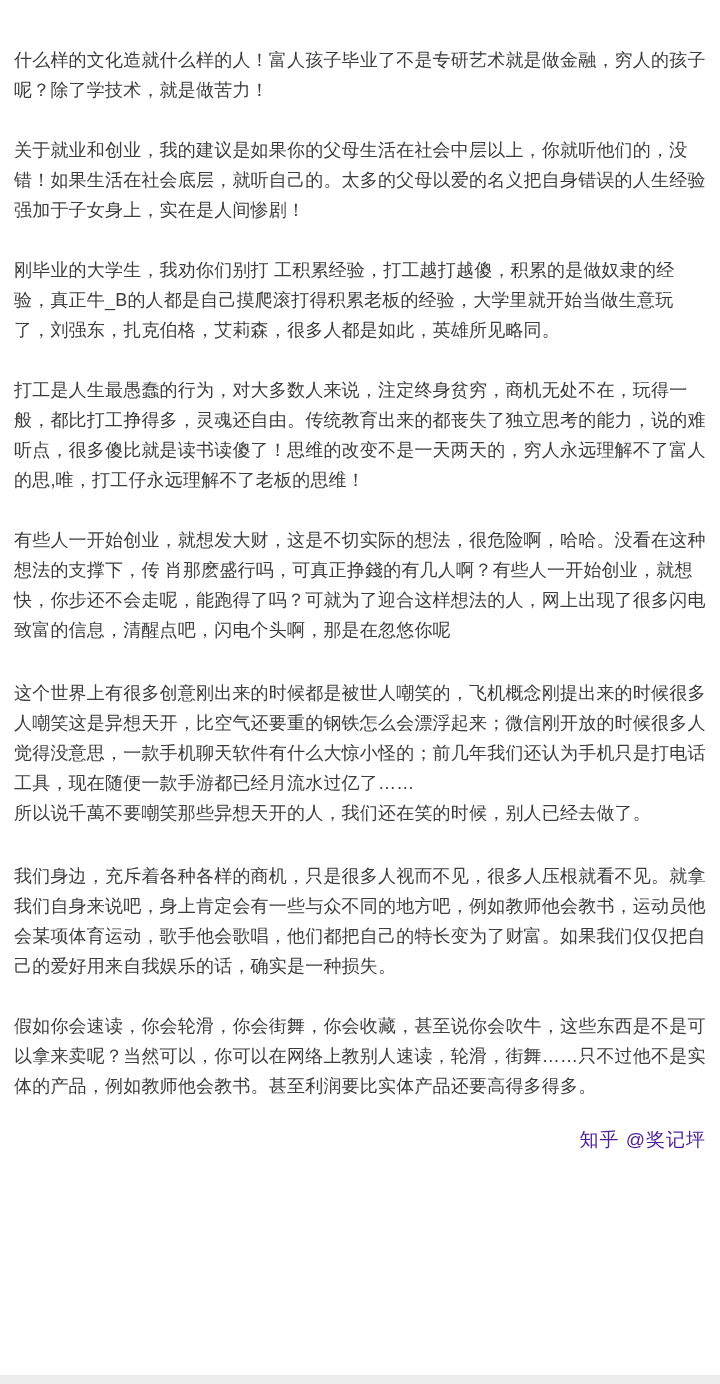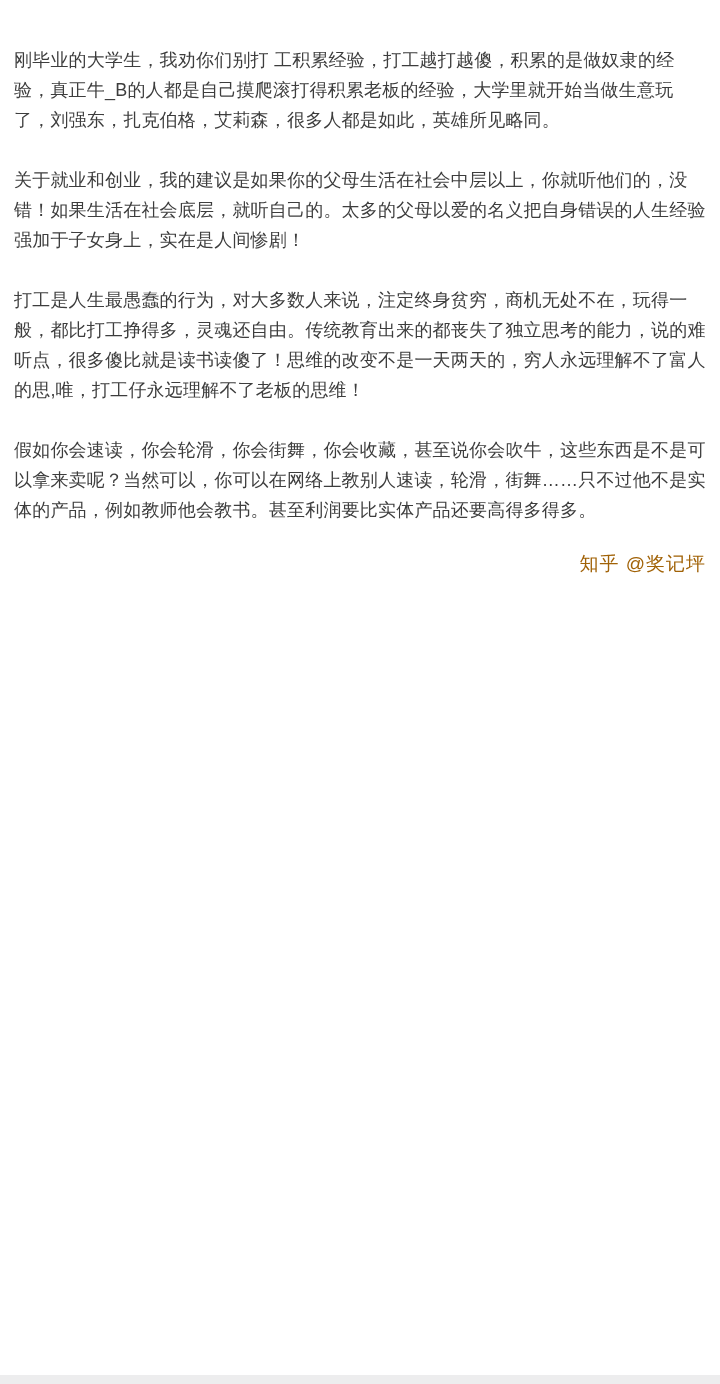--- a/index.html
+++ b/index.html
@@ -26,41 +26,46 @@
     margin: 0 0 30px 0;
     white-space: pre-line; 
     word-break: break-all;
   }
   .article p.gap-lg {
     margin-top: 33px;
   }
   .watermark {
     margin: -3px 14px 0 0;
     text-align: right;
-    color: #a16207;
+    color: #4c1d95;
     font-size: 19px;
     line-height: 24px;
     letter-spacing: 1px;
   }
   .footer-strip {
     position: absolute;
     left: 0;
     right: 0;
     bottom: 0;
     height: 9px;
     background: #ededee;
   }
 </style>
 </head>
 <body>
 
 <div class="article">
+  <p>什么样的文化造就什么样的人！富人孩子毕业了不是专研艺术就是做金融，穷人的孩子呢？除了学技术，就是做苦力！</p>
+  <p>关于就业和创业，我的建议是如果你的父母生活在社会中层以上，你就听他们的，没错！如果生活在社会底层，就听自己的。太多的父母以爱的名义把自身错误的人生经验强加于子女身上，实在是人间惨剧！</p>
   <p>刚毕业的大学生，我劝你们别打 工积累经验，打工越打越傻，积累的是做奴隶的经验，真正牛_B的人都是自己摸爬滚打得积累老板的经验，大学里就开始当做生意玩了，刘强东，扎克伯格，艾莉森，很多人都是如此，英雄所见略同。</p>
-  <p>关于就业和创业，我的建议是如果你的父母生活在社会中层以上，你就听他们的，没错！如果生活在社会底层，就听自己的。太多的父母以爱的名义把自身错误的人生经验强加于子女身上，实在是人间惨剧！</p>
   <p>打工是人生最愚蠢的行为，对大多数人来说，注定终身贫穷，商机无处不在，玩得一般，都比打工挣得多，灵魂还自由。传统教育出来的都丧失了独立思考的能力，说的难听点，很多傻比就是读书读傻了！思维的改变不是一天两天的，穷人永远理解不了富人的思,唯，打工仔永远理解不了老板的思维！</p>
+  <p>有些人一开始创业，就想发大财，这是不切实际的想法，很危险啊，哈哈。没看在这种想法的支撑下，传 肖那麽盛行吗，可真正挣錢的有几人啊？有些人一开始创业，就想快，你步还不会走呢，能跑得了吗？可就为了迎合这样想法的人，网上出现了很多闪电致富的信息，清醒点吧，闪电个头啊，那是在忽悠你呢</p>
+  <p class="gap-lg">这个世界上有很多创意刚出来的时候都是被世人嘲笑的，飞机概念刚提出来的时候很多人嘲笑这是异想天开，比空气还要重的钢铁怎么会漂浮起来；微信刚开放的时候很多人觉得没意思，一款手机聊天软件有什么大惊小怪的；前几年我们还认为手机只是打电话工具，现在随便一款手游都已经月流水过亿了……
+所以说千萬不要嘲笑那些异想天开的人，我们还在笑的时候，别人已经去做了。</p>
+  <p class="gap-lg">我们身边，充斥着各种各样的商机，只是很多人视而不见，很多人压根就看不见。就拿我们自身来说吧，身上肯定会有一些与众不同的地方吧，例如教师他会教书，运动员他会某项体育运动，歌手他会歌唱，他们都把自己的特长变为了财富。如果我们仅仅把自己的爱好用来自我娱乐的话，确实是一种损失。</p>
   <p>假如你会速读，你会轮滑，你会街舞，你会收藏，甚至说你会吹牛，这些东西是不是可以拿来卖呢？当然可以，你可以在网络上教别人速读，轮滑，街舞……只不过他不是实体的产品，例如教师他会教书。甚至利润要比实体产品还要高得多得多。</p>
 </div>
 
 <div class="watermark">
   <span>知乎 @奖记坪</span>
 </div>
 
 <div class="footer-strip"></div>
 
 </body></html>

